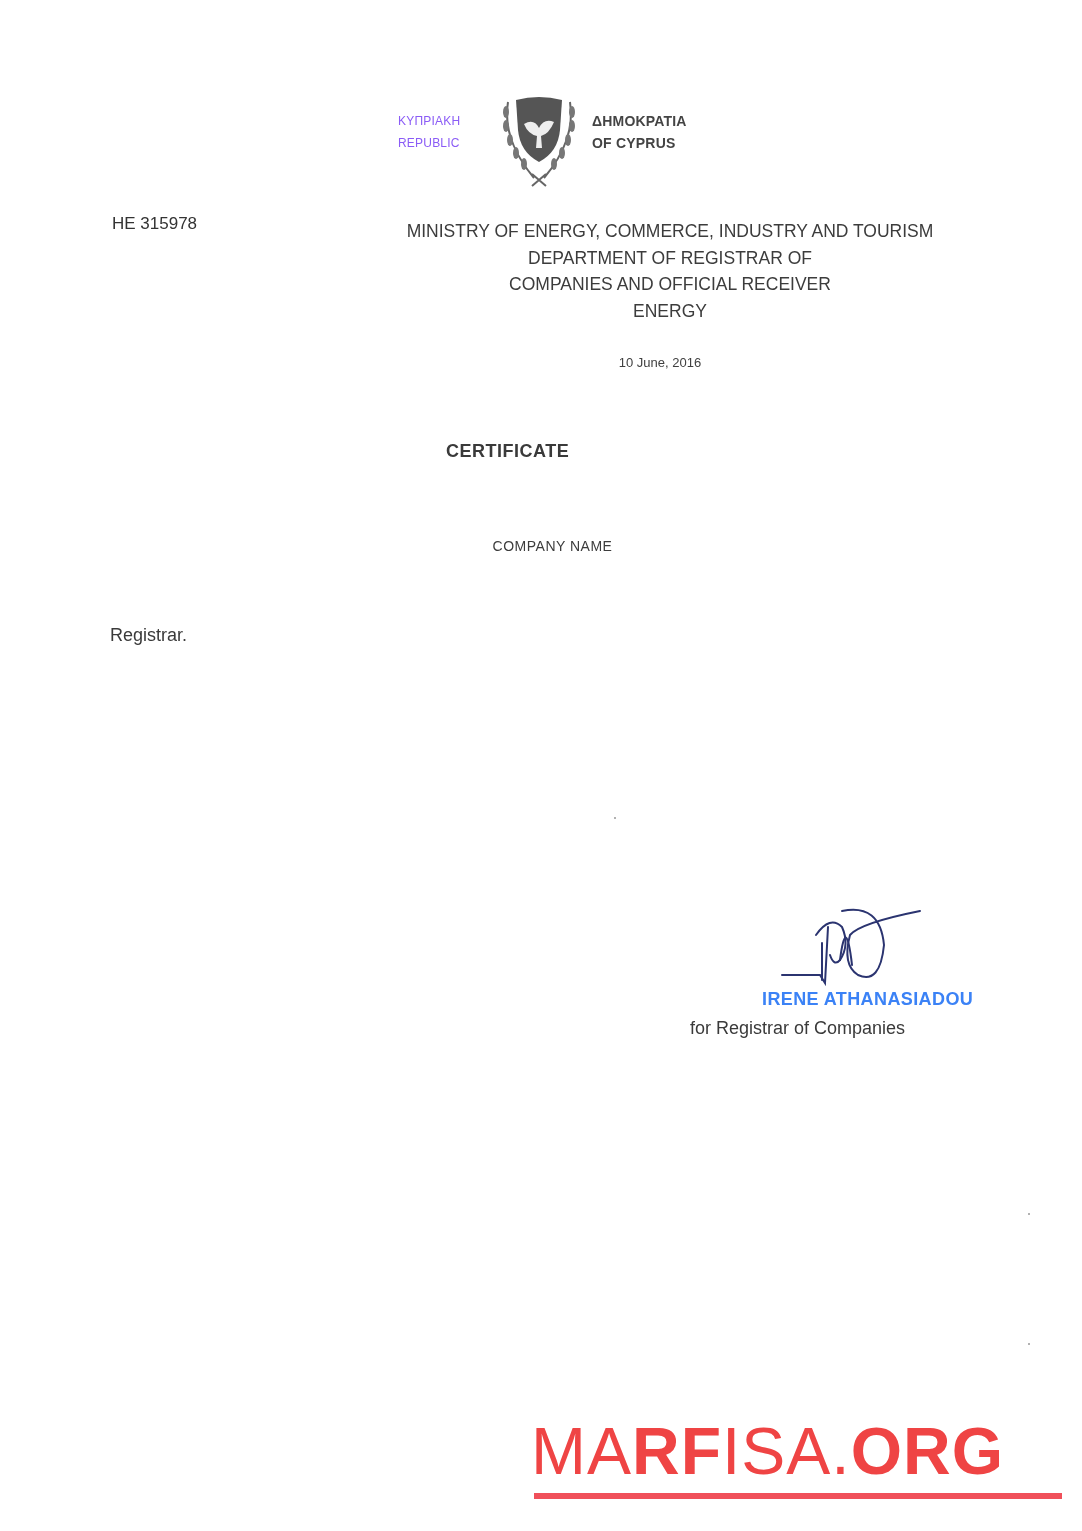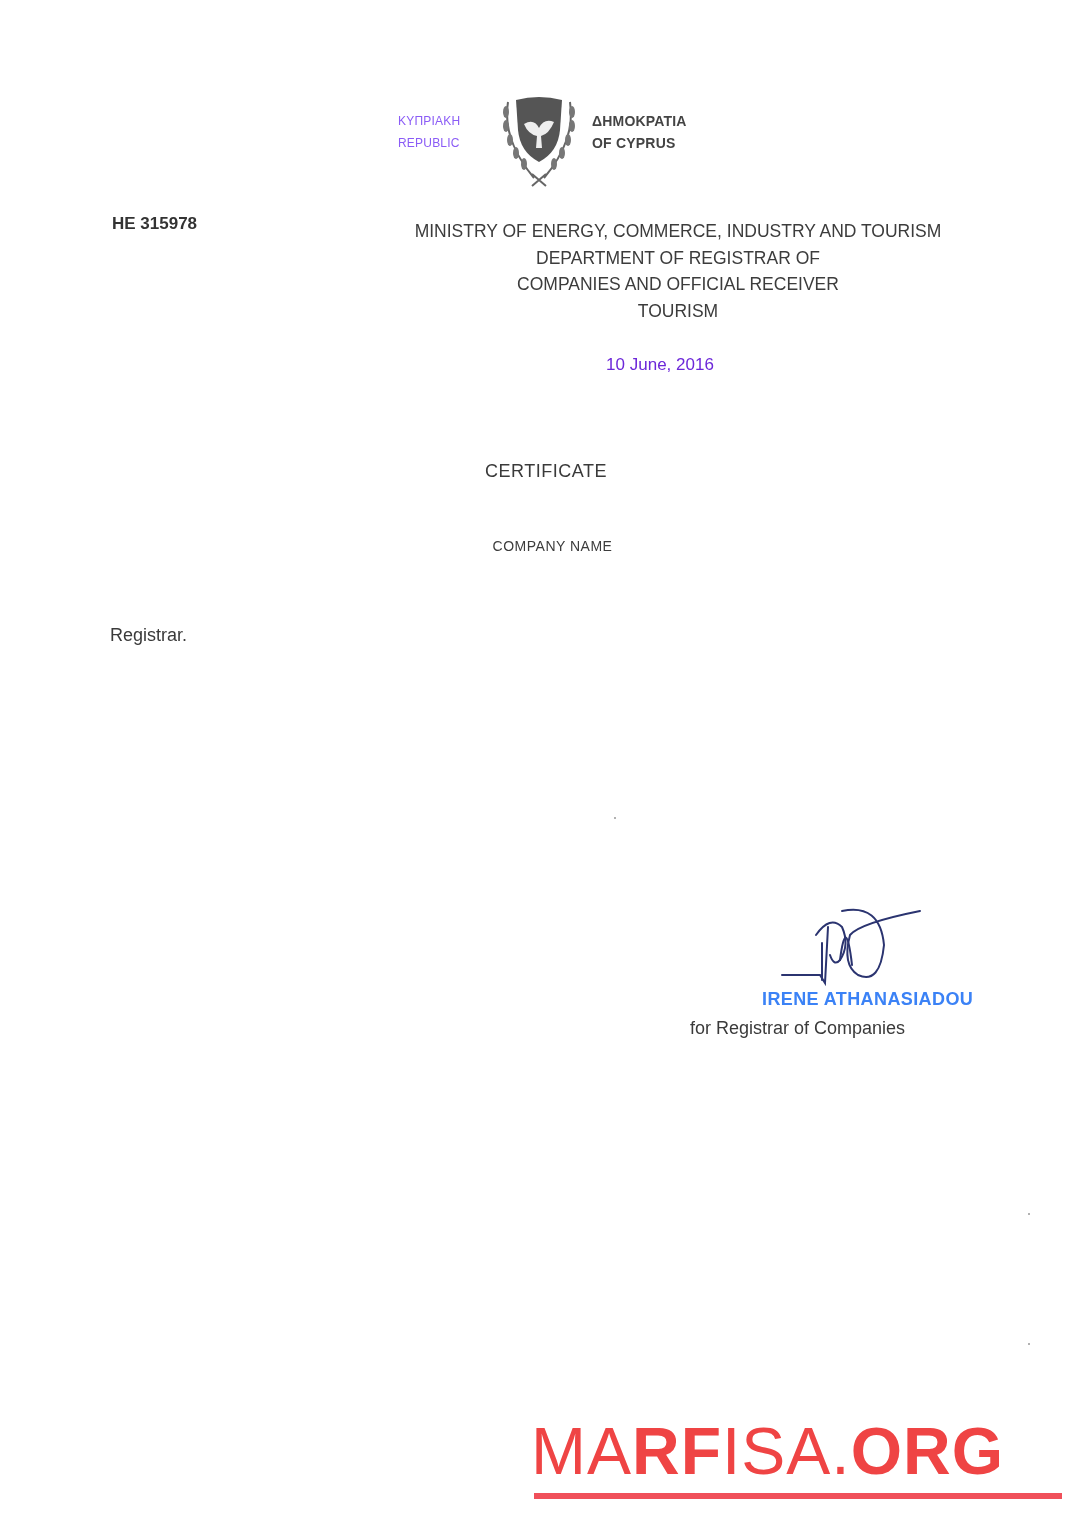--- a/index.html
+++ b/index.html
@@ -4,24 +4,24 @@
 <style>
   html, body { margin: 0; padding: 0; }
   body {
     width: 1082px; height: 1531px; background: #ffffff; position: relative;
     font-family: "Liberation Sans", sans-serif; color: #3a3a3a; overflow: hidden;
   }
   .abs { position: absolute; }
   .crest-left { left: 398px; top: 110px; width: 86px; font-size: 12px; line-height: 22px; color: #8b5cf6; letter-spacing: 0.2px; }
   .crest-right { left: 592px; top: 110px; width: 120px; font-size: 14px; line-height: 22px; color: #444; letter-spacing: 0.2px; font-weight: bold; }
   .emblem { left: 494px; top: 90px; width: 90px; height: 100px; }
-  .reg-no { left: 112px; top: 214px; font-size: 17px; font-weight: bold; color: #333; }
-  .ministry { left: 358px; top: 218px; width: 640px; text-align: center; font-size: 17.5px; line-height: 26.5px; color: #3c3c3c; }
-  .date { left: 560px; top: 355px; width: 200px; text-align: center; font-size: 17px; color: #6d28d9; }
-  .cert-title { left: 446px; top: 461px; width: 200px; text-align: center; font-size: 18px; font-weight: normal; color: #3a3a3a; letter-spacing: 0.5px; }
+  .reg-no { left: 112px; top: 214px; font-size: 17px; font-weight: normal; color: #333; }
+  .ministry { left: 350px; top: 218px; width: 640px; text-align: center; font-size: 17.5px; line-height: 26.5px; color: #3c3c3c; }
+  .date { left: 560px; top: 355px; width: 200px; text-align: center; font-size: 13px; color: #404040; }
+  .cert-title { left: 446px; top: 441px; width: 200px; font-size: 18px; font-weight: bold; color: #3a3a3a; letter-spacing: 0.5px; }
   .company { left: 430px; top: 538px; width: 245px; text-align: center; font-size: 14px; color: #3c3c3c; letter-spacing: 0.5px; }
   .body-text { left: 110px; top: 623px; width: 850px; font-size: 18px; line-height: 25px; color: #3a3a3a; }
   .body-text .indent { display: inline-block; width: 33px; }
   .signature { left: 780px; top: 905px; width: 150px; height: 85px; }
   .sig-name { left: 762px; top: 989px; font-size: 18px; font-weight: bold; color: #3b82f6; letter-spacing: 0.4px; }
   .sig-role { left: 690px; top: 1018px; font-size: 18px; color: #3a3a3a; }
   .brand { left: 531px; top: 1415px; font-size: 66px; line-height: 72px; color: #ef4444; letter-spacing: 1px; font-weight: 400; }
   .brand b { font-weight: bold; }
   .brand-bar { left: 534px; top: 1493px; width: 528px; height: 6px; background: #f0505a; }
   .speck { width: 2px; height: 2px; background: #999; border-radius: 50%; }
@@ -62,21 +62,21 @@
   <div>ΔΗΜΟΚΡΑΤΙΑ</div>
   <div>OF CYPRUS</div>
 </div>
 
 <div class="abs reg-no">HE 315978</div>
 
 <div class="abs ministry">
   <div>MINISTRY OF ENERGY, COMMERCE, INDUSTRY AND TOURISM</div>
   <div>DEPARTMENT OF REGISTRAR OF</div>
   <div>COMPANIES AND OFFICIAL RECEIVER</div>
-  <div>TOURISM</div>
+  <div>ENERGY</div>
 </div>
 
 <div class="abs date">10 June, 2016</div>
 
 <div class="abs cert-title">CERTIFICATE</div>
 
 <div class="abs company">COMPANY NAME</div>
 
 <div class="abs body-text">
   <div>Registrar.</div>

